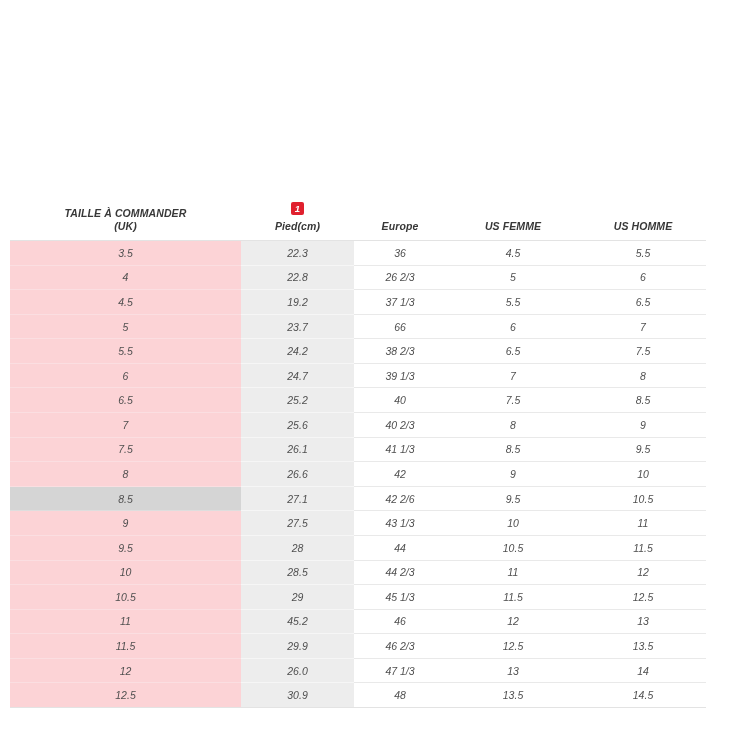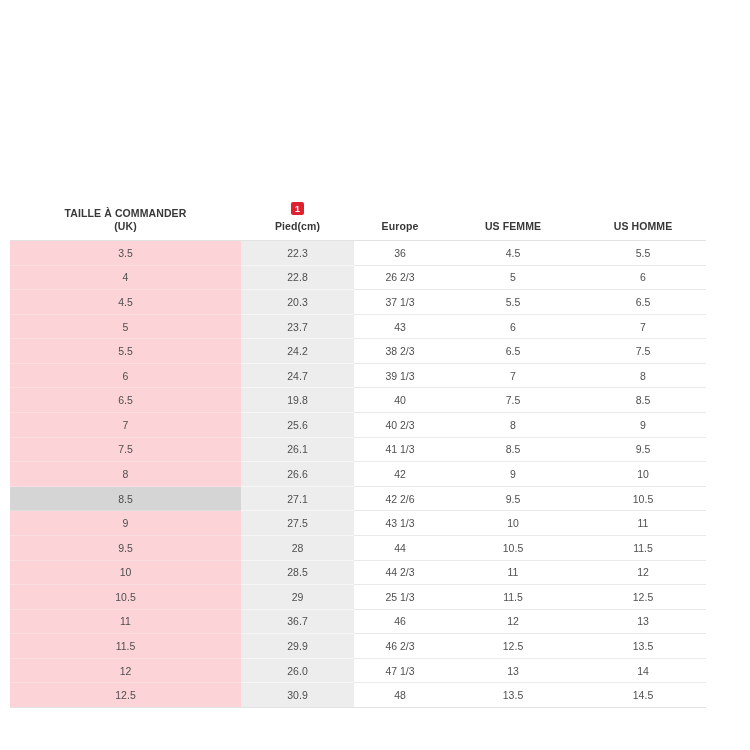--- a/index.html
+++ b/index.html
@@ -9,20 +9,21 @@
     width: 750px;
     height: 750px;
     overflow: hidden;
     font-family: "Liberation Sans", "DejaVu Sans", sans-serif;
   }
   .page {
     position: relative;
     width: 748px;
     height: 750px;
     background: #ffffff;
+    font-style: italic;
   }
   table.size-table {
     position: absolute;
     left: 10px;
     top: 190px;
     width: 696px;
     border-collapse: collapse;
     table-layout: fixed;
   }
   thead th {
@@ -116,49 +117,49 @@
         </tr>
         <tr>
           <td class="c0">4</td>
           <td class="c1">22.8</td>
           <td class="c2">26 2/3</td>
           <td class="c3">5</td>
           <td class="c4">6</td>
         </tr>
         <tr>
           <td class="c0">4.5</td>
-          <td class="c1">20.3</td>
+          <td class="c1">19.2</td>
           <td class="c2">37 1/3</td>
           <td class="c3">5.5</td>
           <td class="c4">6.5</td>
         </tr>
         <tr>
           <td class="c0">5</td>
           <td class="c1">23.7</td>
-          <td class="c2">43</td>
+          <td class="c2">66</td>
           <td class="c3">6</td>
           <td class="c4">7</td>
         </tr>
         <tr>
           <td class="c0">5.5</td>
           <td class="c1">24.2</td>
           <td class="c2">38 2/3</td>
           <td class="c3">6.5</td>
           <td class="c4">7.5</td>
         </tr>
         <tr>
           <td class="c0">6</td>
           <td class="c1">24.7</td>
           <td class="c2">39 1/3</td>
           <td class="c3">7</td>
           <td class="c4">8</td>
         </tr>
         <tr>
           <td class="c0">6.5</td>
-          <td class="c1">19.8</td>
+          <td class="c1">25.2</td>
           <td class="c2">40</td>
           <td class="c3">7.5</td>
           <td class="c4">8.5</td>
         </tr>
         <tr>
           <td class="c0">7</td>
           <td class="c1">25.6</td>
           <td class="c2">40 2/3</td>
           <td class="c3">8</td>
           <td class="c4">9</td>
@@ -201,27 +202,27 @@
         <tr>
           <td class="c0">10</td>
           <td class="c1">28.5</td>
           <td class="c2">44 2/3</td>
           <td class="c3">11</td>
           <td class="c4">12</td>
         </tr>
         <tr>
           <td class="c0">10.5</td>
           <td class="c1">29</td>
-          <td class="c2">25 1/3</td>
+          <td class="c2">45 1/3</td>
           <td class="c3">11.5</td>
           <td class="c4">12.5</td>
         </tr>
         <tr>
           <td class="c0">11</td>
-          <td class="c1">36.7</td>
+          <td class="c1">45.2</td>
           <td class="c2">46</td>
           <td class="c3">12</td>
           <td class="c4">13</td>
         </tr>
         <tr>
           <td class="c0">11.5</td>
           <td class="c1">29.9</td>
           <td class="c2">46 2/3</td>
           <td class="c3">12.5</td>
           <td class="c4">13.5</td>

